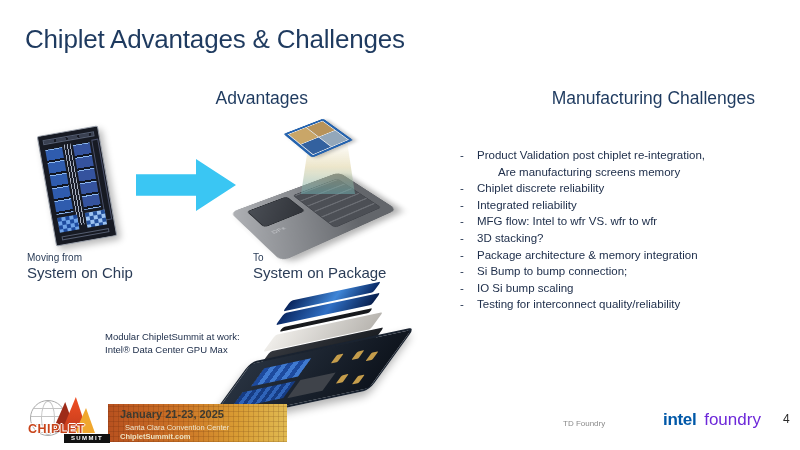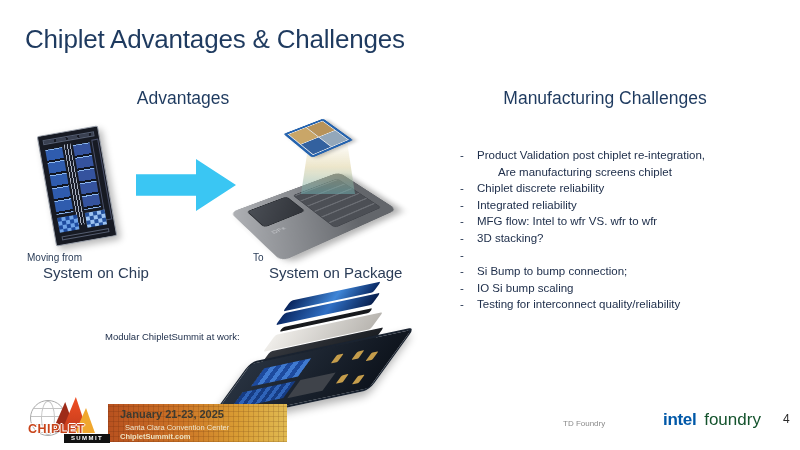--- a/index.html
+++ b/index.html
@@ -5,21 +5,21 @@
   * { margin:0; padding:0; box-sizing:border-box; }
   html,body { background:#e8e8e8; font-family:"Liberation Sans", sans-serif; }
   .slide {
     position:relative; width:800px; height:450px; background:#ffffff;
     overflow:hidden; margin:0 auto;padding-left:32px;
   }
   .abs { position:absolute; }
 
   
   .title { left:25px; top:24px; font-size:26px; font-weight:500; color:#1e3a5f; letter-spacing:-0.2px; }
-  .col-head { font-size:17.5px; font-weight:500; color:#1e3a5f; text-align:center; }
+  .col-head { font-size:17.5px; font-weight:500; color:#1e3a5f; text-align:right; }
   .col-head.adv  { left:58px;  top:88px; width:250px; }
   .col-head.chal { left:455px; top:88px; width:300px; }
 
   
   .soc-wrap { left:30px; top:124px; width:104px; height:126px; }
   .soc-die {
     position:absolute; left:16px; top:6px; width:62px; height:112px;
     background:#171a23; border:1px solid #9aa0ab; border-radius:2px;
     transform:rotate(-10deg); box-shadow:3px 4px 7px rgba(0,0,0,.28);
   }
@@ -60,21 +60,21 @@
   .sop-die { position:absolute; left:48px; top:0px; width:50px; height:50px; z-index:3;
     border:3px solid #2563ae; border-radius:3px; background:#dfe3e8;
     display:grid; grid-template-columns:1fr 1fr; grid-template-rows:1fr 1fr; gap:1px; padding:1px;
     box-shadow:2px 3px 5px rgba(0,0,0,.25); }
   .sop-die span { display:block; }
   .q1{background:#c9a668;} .q2{background:#b8935a;} .q3{background:#33619f;} .q4{background:#93a7ba;}
 
   
   .img-label { color:#2a3c57; }
   .img-label .small { display:block; font-size:10px; }
-  .img-label .big   { display:block; font-size:15px; font-weight:500; margin-top:1px;margin-left:16px; }
+  .img-label .big   { display:block; font-size:15px; font-weight:500; margin-top:1px; }
   .lbl-soc { left:27px;  top:252px; }
   .lbl-sop { left:253px; top:252px; }
 
   
   .caption { left:105px; top:330px; font-size:9.5px; line-height:13px; color:#20304c; }
 
   
   .gpu-wrap { left:216px; top:284px; width:195px; height:120px; }
   .pl { position:absolute; transform:rotate(-12deg) skewX(-48deg); border-radius:2px; }
   .pl1 { left:70px; top:8px;  width:92px;  height:9px;  background:linear-gradient(90deg,#09245c,#3f86d8 55%,#0a2a66); }
@@ -122,21 +122,21 @@
   .t3 { left:47px; top:12px; width:20px; height:25px; background:#f0a72e; }
   .cs-title { left:0; top:26px; width:82px; font-size:12.5px; font-weight:bold; letter-spacing:.5px; color:#c8441a;
     text-shadow:-1px 0 #fff, 1px 0 #fff, 0 -1px #fff, 0 1px #fff; }
   .cs-sub { left:36px; top:38px; width:46px; height:9px; background:#111; color:#fff; font-size:6px; font-weight:bold;
     letter-spacing:1.4px; text-align:center; line-height:9px; }
 
   
   .footer-left { left:563px; top:419px; font-size:8px; color:#8a8a8a; }
   .brand { left:663px; top:410px; font-size:17px; }
   .brand .intel   { font-weight:bold; color:#0058a8; letter-spacing:-0.3px; }
-  .brand .foundry { color:#14532d; margin-left:3px; }
+  .brand .foundry { color:#6d28d9; margin-left:3px; }
   .page-num { left:783px; top:412px; font-size:12px; color:#2b2b2b; }
 </style>
 </head>
 <body>
 
 <div class="slide">
 
   <div class="abs title">Chiplet Advantages &amp; Challenges</div>
 
   <div class="abs col-head adv">Advantages</div>
@@ -176,20 +176,21 @@
     <span class="small">Moving from</span>
     <span class="big">System on Chip</span>
   </div>
   <div class="abs img-label lbl-sop">
     <span class="small">To</span>
     <span class="big">System on Package</span>
   </div>
 
   <div class="abs caption">
     <div>Modular ChipletSummit at work:</div>
+    <div>Intel® Data Center GPU Max</div>
   </div>
 
   <div class="abs gpu-wrap">
     <div class="pl pl1"></div>
     <div class="pl pl2"></div>
     <div class="pl pl3"></div>
     <div class="pl pl4"></div>
     <div class="pl pl5"></div>
     <div class="pl gpu-base">
       <div class="gd1"></div>
@@ -202,40 +203,41 @@
         <div class="gp gp5"></div>
     </div>
   </div>
 
   <div class="abs list">
     <div class="row">
         <span class="dash">-</span>
         <span>Product Validation post chiplet re-integration,</span>
       </div>
     <div class="row sub">
-        <span>Are manufacturing screens chiplet</span>
+        <span>Are manufacturing screens memory</span>
       </div>
     <div class="row">
         <span class="dash">-</span>
         <span>Chiplet discrete reliability</span>
       </div>
     <div class="row">
         <span class="dash">-</span>
         <span>Integrated reliability</span>
       </div>
     <div class="row">
         <span class="dash">-</span>
         <span>MFG flow: Intel to wfr VS. wfr to wfr</span>
       </div>
     <div class="row">
         <span class="dash">-</span>
         <span>3D stacking?</span>
       </div>
     <div class="row">
         <span class="dash">-</span>
+        <span>Package architecture &amp; memory integration</span>
       </div>
     <div class="row">
         <span class="dash">-</span>
         <span>Si Bump to bump connection;</span>
       </div>
     <div class="row">
         <span class="dash">-</span>
         <span>IO Si bump scaling</span>
       </div>
     <div class="row">

